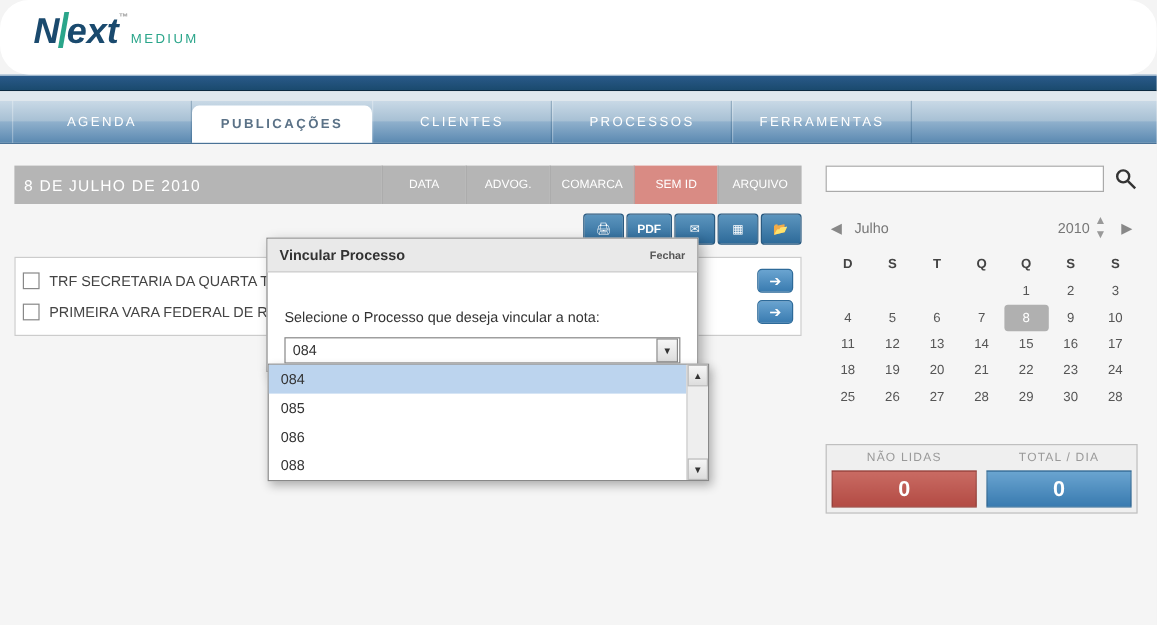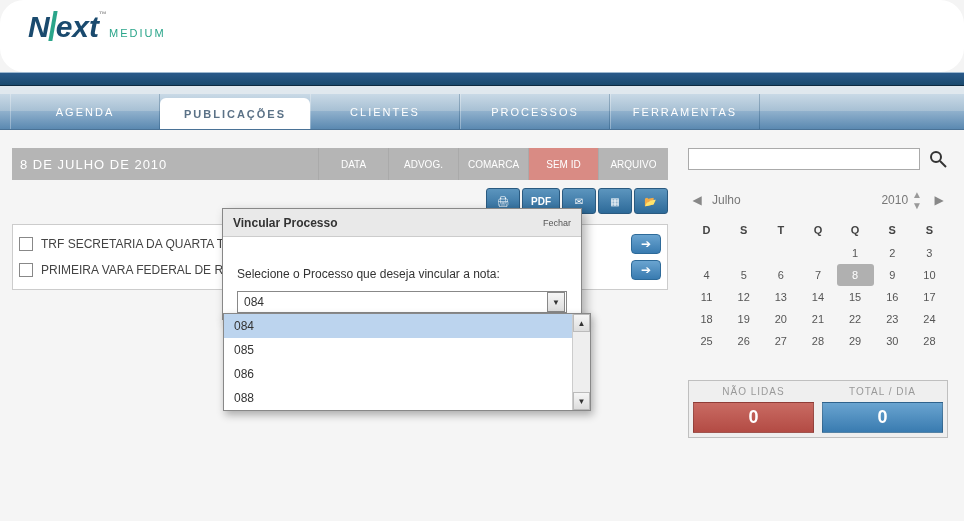--- a/index.html
+++ b/index.html
@@ -1,17 +1,17 @@
 <!DOCTYPE html>
 <html><head>
 <meta charset="utf-8">
 <style>
   * { box-sizing: border-box; margin: 0; padding: 0; }
   body { font-family: Arial, sans-serif; font-size: 12px; background: #f4f4f4; color: #333; width: 964px; height: 521px; overflow: hidden; position: relative; }
-  .top-stripe-lt { height: 72px; background: #fff; position: relative; border-radius: 24px; }
+  .top-stripe-lt { height: 62px; background: #fff; position: relative; border-radius: 24px; }
   .logo { position: absolute; left: 28px; top: 10px; font-size: 30px; font-weight: bold; }
   .logo .n { color: #1a4a6e; font-style: italic; }
   .logo .ext { color: #1a4a6e; font-style: italic; }
   .logo .bar { display: inline-block; width: 4px; height: 30px; background: #2aa58a; transform: skewX(-10deg); margin: 0 1px; vertical-align: -4px; }
   .logo .medium { font-size: 11px; color: #2aa58a; font-weight: normal; letter-spacing: 2px; margin-left: 2px; }
   .logo .tm { font-size: 8px; color: #999; vertical-align: top; }
   .top-stripe-dk { height: 14px; background: linear-gradient(#2a5a8a, #1a4a6e); border-top: 1px solid #9db8cf; border-bottom: 1px solid #0d2a40; }
   .mid-stripe { height: 8px; background: #e0e8ee; }
   .nav-row { height: 36px; background: linear-gradient(#c9d9e6, #a7c0d4 48%, #8fb0cc 50%, #5b89b1); display: flex; align-items: stretch; padding: 0 10px; gap: 0; border-bottom: 1px solid #4a7296; }
   .nav-tab { flex: 0 0 150px; display: flex; align-items: center; justify-content: center; color: #fff; font-size: 11px; letter-spacing: 2px; cursor: pointer; border-left: 1px solid rgba(255,255,255,0.3); border-right: 1px solid rgba(0,50,90,0.25); }
@@ -45,21 +45,21 @@
   .totals { display: flex; border: 1px solid #bfbfbf; background: #efefef; margin-top: 28px; height: 58px; }
   .tot-col { flex: 1; display: flex; flex-direction: column; }
   .tot-label { text-align: center; font-size: 10px; color: #999; padding: 5px 0; letter-spacing: 1px; }
   .tot-val { flex: 1; margin: 0 4px 4px 4px; display: flex; align-items: center; justify-content: center; color: #fff; font-size: 18px; font-weight: bold; border: 1px solid rgba(0,0,0,0.2); }
   .tot-val.red { background: linear-gradient(#c96b63, #b34b44); }
   .tot-val.blue { background: linear-gradient(#6aa4d0, #397bb0); }
 
   
   .modal { position: absolute; left: 210px; top: 60px; width: 360px; background: #fff; border: 1px solid #888; box-shadow: 4px 4px 10px rgba(0,0,0,0.3); z-index: 10; }
   .modal-header { background: #e9e9e9; height: 28px; display: flex; align-items: center; padding: 0 10px; font-weight: bold; font-size: 12px; border-bottom: 1px solid #ccc; }
-  .modal-header .close { margin-left: auto; font-size: 9px; font-weight: normal; color: #555; cursor: pointer; }
+  .modal-header .close { margin-left: auto; font-size: 9px; font-weight: bold; color: #555; cursor: pointer; }
   .modal-body { padding: 14px 14px 6px 14px; }
   .modal-body p { font-size: 12px; margin-bottom: 10px; margin-top: 16px; }
   .select-box { position: relative; }
   .select-display { height: 22px; border: 1px solid #888; display: flex; align-items: center; padding: 0 6px; background: #fff; cursor: pointer; }
   .select-arrow { width: 18px; height: 20px; border: 1px solid #888; background: linear-gradient(#f6f6f6, #ddd); display: flex; align-items: center; justify-content: center; margin-left: auto; margin-right: -5px; font-size: 8px; color: #333; }
   .dropdown { position: absolute; top: 22px; left: -14px; right: -24px; background: #fff; border: 1px solid #888; box-shadow: 2px 4px 8px rgba(0,0,0,0.3); z-index: 20; }
   .dd-inner { display: flex; }
   .dd-list { flex: 1; }
   .dd-item { padding: 5px 10px; font-size: 12px; cursor: pointer; }
   .dd-item.sel { background: #bcd4ee; }

